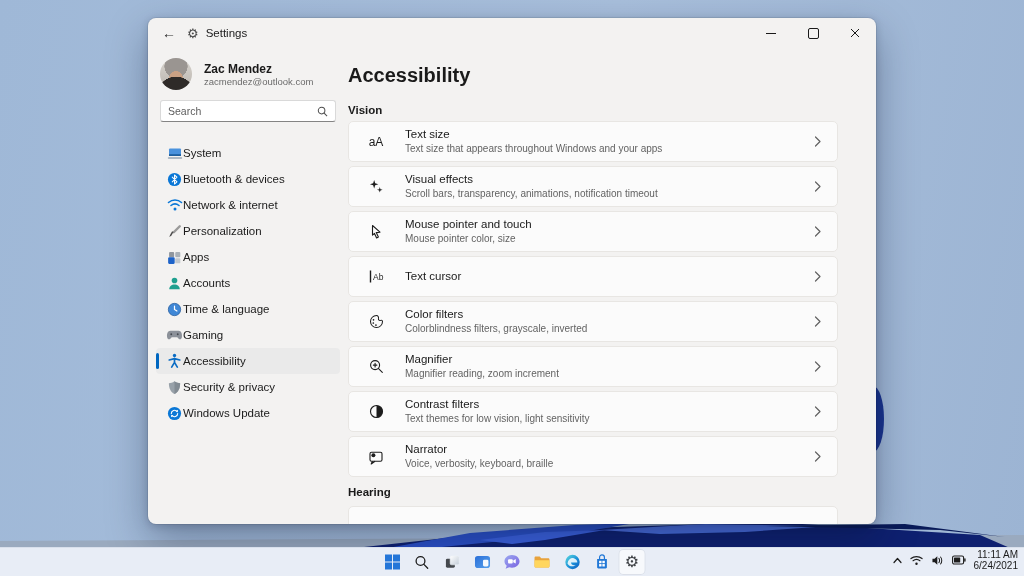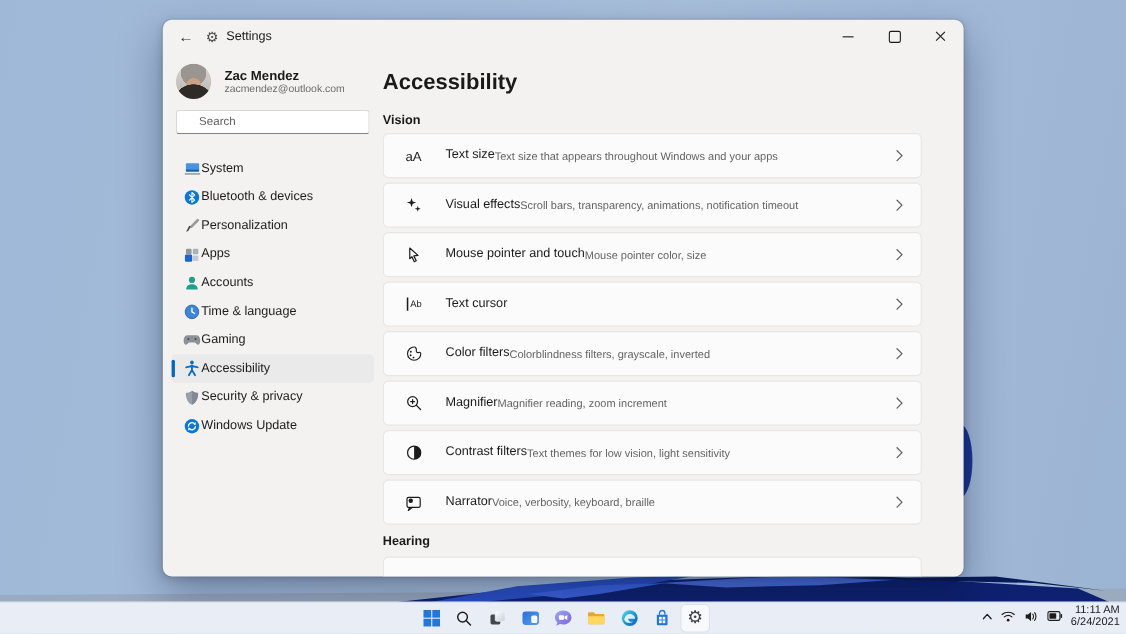--- a/index.html
+++ b/index.html
@@ -30,21 +30,21 @@
   .profile{display:flex;align-items:center;margin:10px 0 0 12px;gap:12px;}
   .avatar{width:32px;height:32px;border-radius:50%;flex:none;
     background:
       radial-gradient(circle at 50% 118%,#2e2a28 0 46%,transparent 47%),
       radial-gradient(circle at 50% 62%,#caa184 0 26%,transparent 27%),
       radial-gradient(circle at 50% 26%,#9a9591 0 40%,transparent 41%),
       linear-gradient(180deg,#d9d5cf,#b9b4ae);}
   .pname{font-size:12px;font-weight:700;color:#1a1a1a;line-height:14px;}
   .pemail{font-size:9.5px;color:#6b6b6b;line-height:11px;}
   .searchbox{margin:10px 12px 0 12px;height:20px;background:#ffffff;border:1px solid #d9d9d9;
-    border-bottom:1px solid #848484;border-radius:3px;display:flex;align-items:center;padding:0 20px;}
+    border-bottom:1px solid #848484;border-radius:3px;display:flex;align-items:center;padding:0 7px;}
   .searchbox input{border:0;outline:0;flex:1;font-family:"Liberation Sans",sans-serif;
     font-size:10.5px;color:#1b1b1b;background:transparent;padding:0;}
   .searchbox input::placeholder{color:#5d5d5d;}
   .nav{margin:18px 8px 0 8px;}
   .nav-item{height:26px;border-radius:4px;display:flex;align-items:center;padding-left:10px;
     position:relative;}
   .nav-item .lbl{font-size:11.5px;color:#1b1b1b;white-space:nowrap;}
   .nav-item.active{background:#eaeaea;}
   .nav-item.active::before{content:"";position:absolute;left:0;top:5px;width:3px;height:16px;
     border-radius:2px;background:#0067c0;}
@@ -54,21 +54,21 @@
   .page-title{font-size:20px;font-weight:600;color:#1a1a1a;line-height:26px;margin:0;}
   .section-label{font-size:11.5px;font-weight:700;color:#1a1a1a;line-height:13px;margin-top:16px;}
   .section-label.hearing{margin-top:9px;}
   .cards{margin-top:4px;}
   .card{height:41px;background:#fbfbfb;border:1px solid #e8e6e3;border-radius:5px;margin-bottom:4px;
     display:flex;align-items:center;padding:0 16px;box-sizing:border-box;}
   .card.partial{margin-top:7px;}
   .cicon{width:22px;margin-right:18px;display:flex;align-items:center;justify-content:center;
     color:#1c1c1c;flex:none;}
   .ictext{font-size:12px;color:#1c1c1c;letter-spacing:0;}
-  .ctxt{display:flex;flex-direction:row;}
+  .ctxt{display:flex;flex-direction:column;}
   .ct{font-size:11.5px;color:#1a1a1a;line-height:13px;}
   .cs{font-size:10px;color:#636363;line-height:12px;margin-top:2px;}
   .chev{margin-left:auto;display:flex;align-items:center;}
   
   .taskbar{position:absolute;left:0;bottom:0;width:1024px;height:28px;background:#e8edf6;
     border-top:1px solid #d9e0ec;z-index:5;}
   .tb-center{position:absolute;left:50%;top:0;transform:translateX(-50%);height:28px;
     display:flex;align-items:center;gap:5px;}
   .tb-icon{width:25px;height:24px;border-radius:4px;display:flex;align-items:center;justify-content:center;}
   .tb-icon.active-app{background:rgba(255,255,255,.65);box-shadow:0 0 0 1px rgba(0,0,0,.05);}
@@ -147,20 +147,30 @@
           <div class="nav-item">
             <span class="nicon">
               <svg width="15" height="15" viewBox="0 0 16 16">
                   <circle cx="8" cy="8" r="7" fill="#0a77d6"></circle>
                   <path d="M5.6 5.4 L10.6 10.6 L8 12.8 L8 3.2 L10.6 5.4 L5.6 10.6" stroke="#fff" stroke-width="1.1" fill="none" stroke-linejoin="round" stroke-linecap="round"></path>
                 </svg>
             </span>
             <span class="lbl">Bluetooth &amp; devices</span>
           </div>
 
+          <div class="nav-item">
+            <span class="nicon">
+              <svg width="16" height="14" viewBox="0 0 16 14" fill="none" stroke="#0a77d6" stroke-width="1.6" stroke-linecap="round">
+                  <path d="M1.5 4.5 C5.3 1.2 10.7 1.2 14.5 4.5"></path>
+                  <path d="M4 7.5 C6.5 5.4 9.5 5.4 12 7.5"></path>
+                  <circle cx="8" cy="11" r="1.5" fill="#0a77d6" stroke="none"></circle>
+                </svg>
+            </span>
+            <span class="lbl">Network &amp; internet</span>
+          </div>
 
           <div class="nav-item">
             <span class="nicon">
               <svg width="15" height="15" viewBox="0 0 16 16">
                   <path d="M13.6 2.4 L7.2 8.8" stroke="#9a9a9a" stroke-width="2.6" stroke-linecap="round"></path>
                   <path d="M6.9 8.4 L4.6 12.6 L2.4 13.8 L3.4 11.4 L5.4 7.6 Z" fill="#4c4c4c"></path>
                 </svg>
             </span>
             <span class="lbl">Personalization</span>
           </div>

